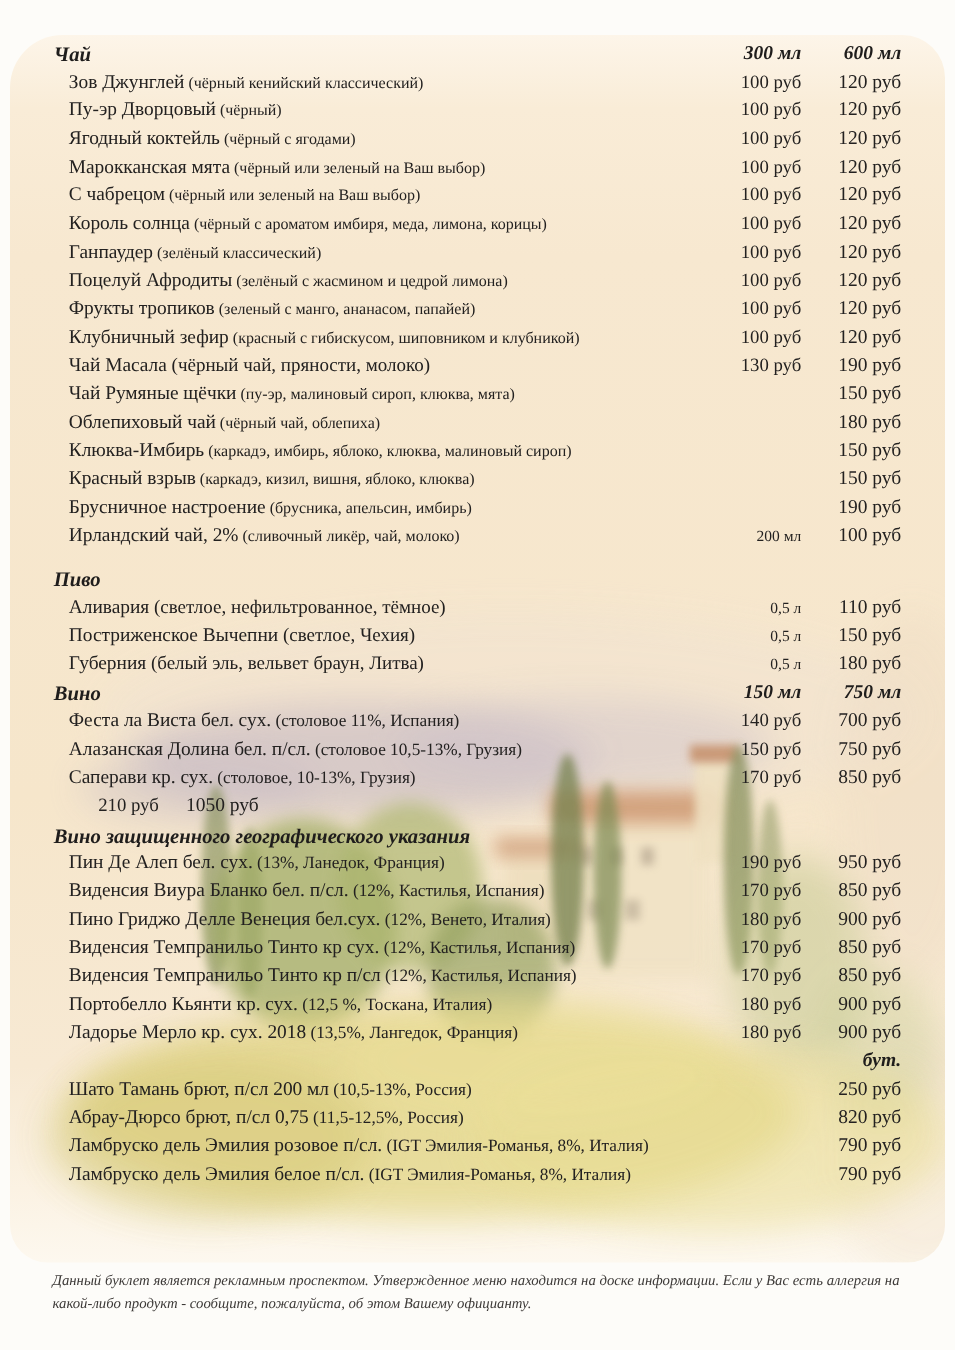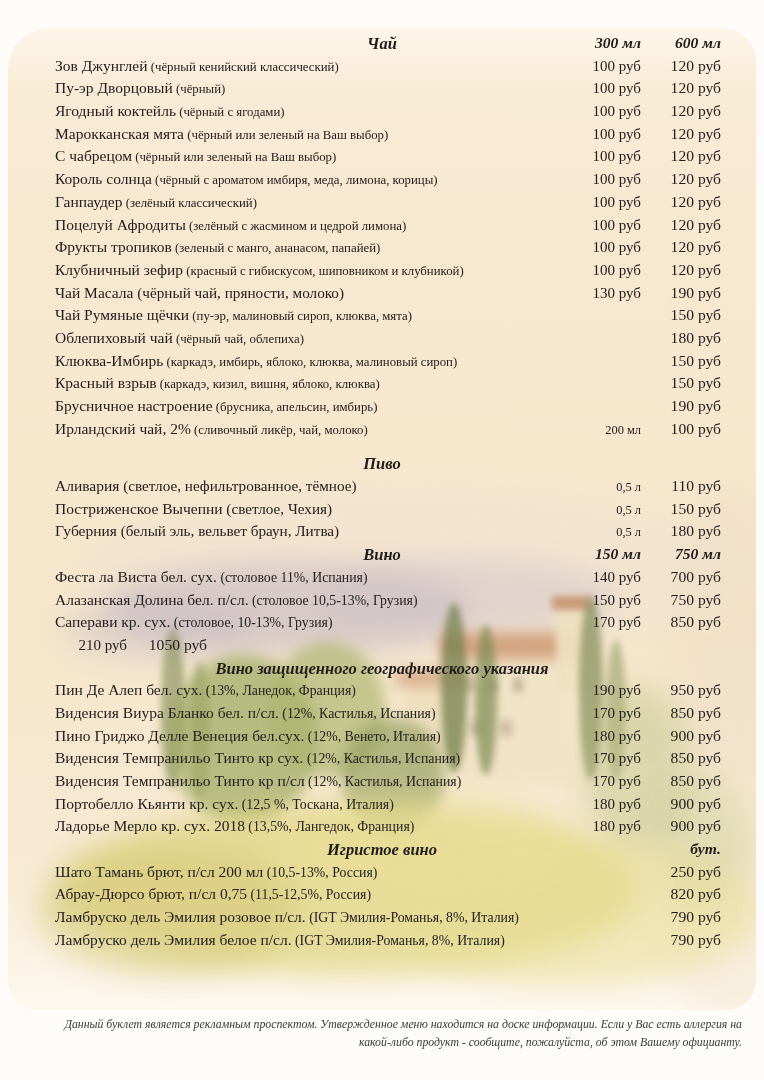--- a/index.html
+++ b/index.html
@@ -18,39 +18,39 @@
     overflow:hidden;
   }
   .wc{position:absolute;left:0;top:0;width:748px;height:982px;opacity:.85;pointer-events:none;}
   .content{
     position:absolute;left:0;top:0;width:748px;height:982px;
     padding:6px 35px 0 47px;box-sizing:border-box;
   }
   .row{display:flex;align-items:baseline;height:22.7px;white-space:nowrap;}
   .header-row{position:relative;justify-content:flex-end;}
   .sec-title{
-    position:absolute;left:-12px;right:0;text-align:center;
+    position:absolute;left:-12px;right:0;
     font-weight:bold;font-style:italic;font-size:16.5px;color:#1f1d1c;
   }
   .name{flex:1 1 0;min-width:0;overflow:visible;padding-right:6px;}
   .nm{font-size:15.5px;}
   .desc{font-size:12.8px;}
   .sec-beer .desc{font-size:15.2px;text-align:center;}
   .sec-wine .desc,.sec-wine_pgi .desc,.sec-sparkling .desc{font-size:13.8px;}
   .desc.emph{font-size:15.2px;}
   .c1{width:72px;text-align:right;font-size:15px;flex:0 0 auto;}
   .c1.vol{font-size:12.4px;}
   .c2{width:80px;text-align:right;font-size:15.6px;font-weight:normal;flex:0 0 auto;}
   .volhead{font-weight:bold;font-style:italic;font-size:15.6px;color:#1f1d1c;}
   .volhead.c1{font-size:15.6px;font-family:Liberation Serif, serif;}
   .sec-beer{display:block;margin-top:12px;}
   .menu-section{display:block;}
   .footer{
-    position:absolute;left:64px;top:1016px;width:678px;
-    font-style:italic;font-size:11.8px;line-height:17.5px;color:#3d3a38;text-align:right;
+    position:absolute;left:42px;top:1016px;width:678px;
+    font-style:italic;font-size:11.8px;line-height:17.5px;color:#3d3a38;
   }
 </style>
 </head>
 <body>
 
 <div class="card">
 
   <svg class="wc" viewBox="0 0 748 982" xmlns="http://www.w3.org/2000/svg" aria-hidden="true">
     <defs>
       <filter id="f1" x="-60%" y="-60%" width="220%" height="220%">
@@ -281,21 +281,20 @@
           <div class="c2">900 руб</div>
         </div>
         <div class="row item-row">
           <div class="name"><span class="nm">Ладорье Мерло кр. сух. 2018</span><span class="desc"> (13,5%, Лангедок, Франция)</span></div>
           <div class="c1">180 руб</div>
           <div class="c2">900 руб</div>
         </div>
       </section>
       <section class="menu-section sec-sparkling">
         <div class="row header-row">
-          <div class="sec-title">Игристое вино</div>
           <div class="c1 volhead"></div>
           <div class="c2 volhead">бут.</div>
         </div>
         <div class="row item-row">
           <div class="name"><span class="nm">Шато Тамань брют, п/сл 200 мл</span><span class="desc"> (10,5-13%, Россия)</span></div>
           <div class="c1"></div>
           <div class="c2">250 руб</div>
         </div>
         <div class="row item-row">
           <div class="name"><span class="nm">Абрау-Дюрсо брют, п/сл 0,75</span><span class="desc"> (11,5-12,5%, Россия)</span></div>

